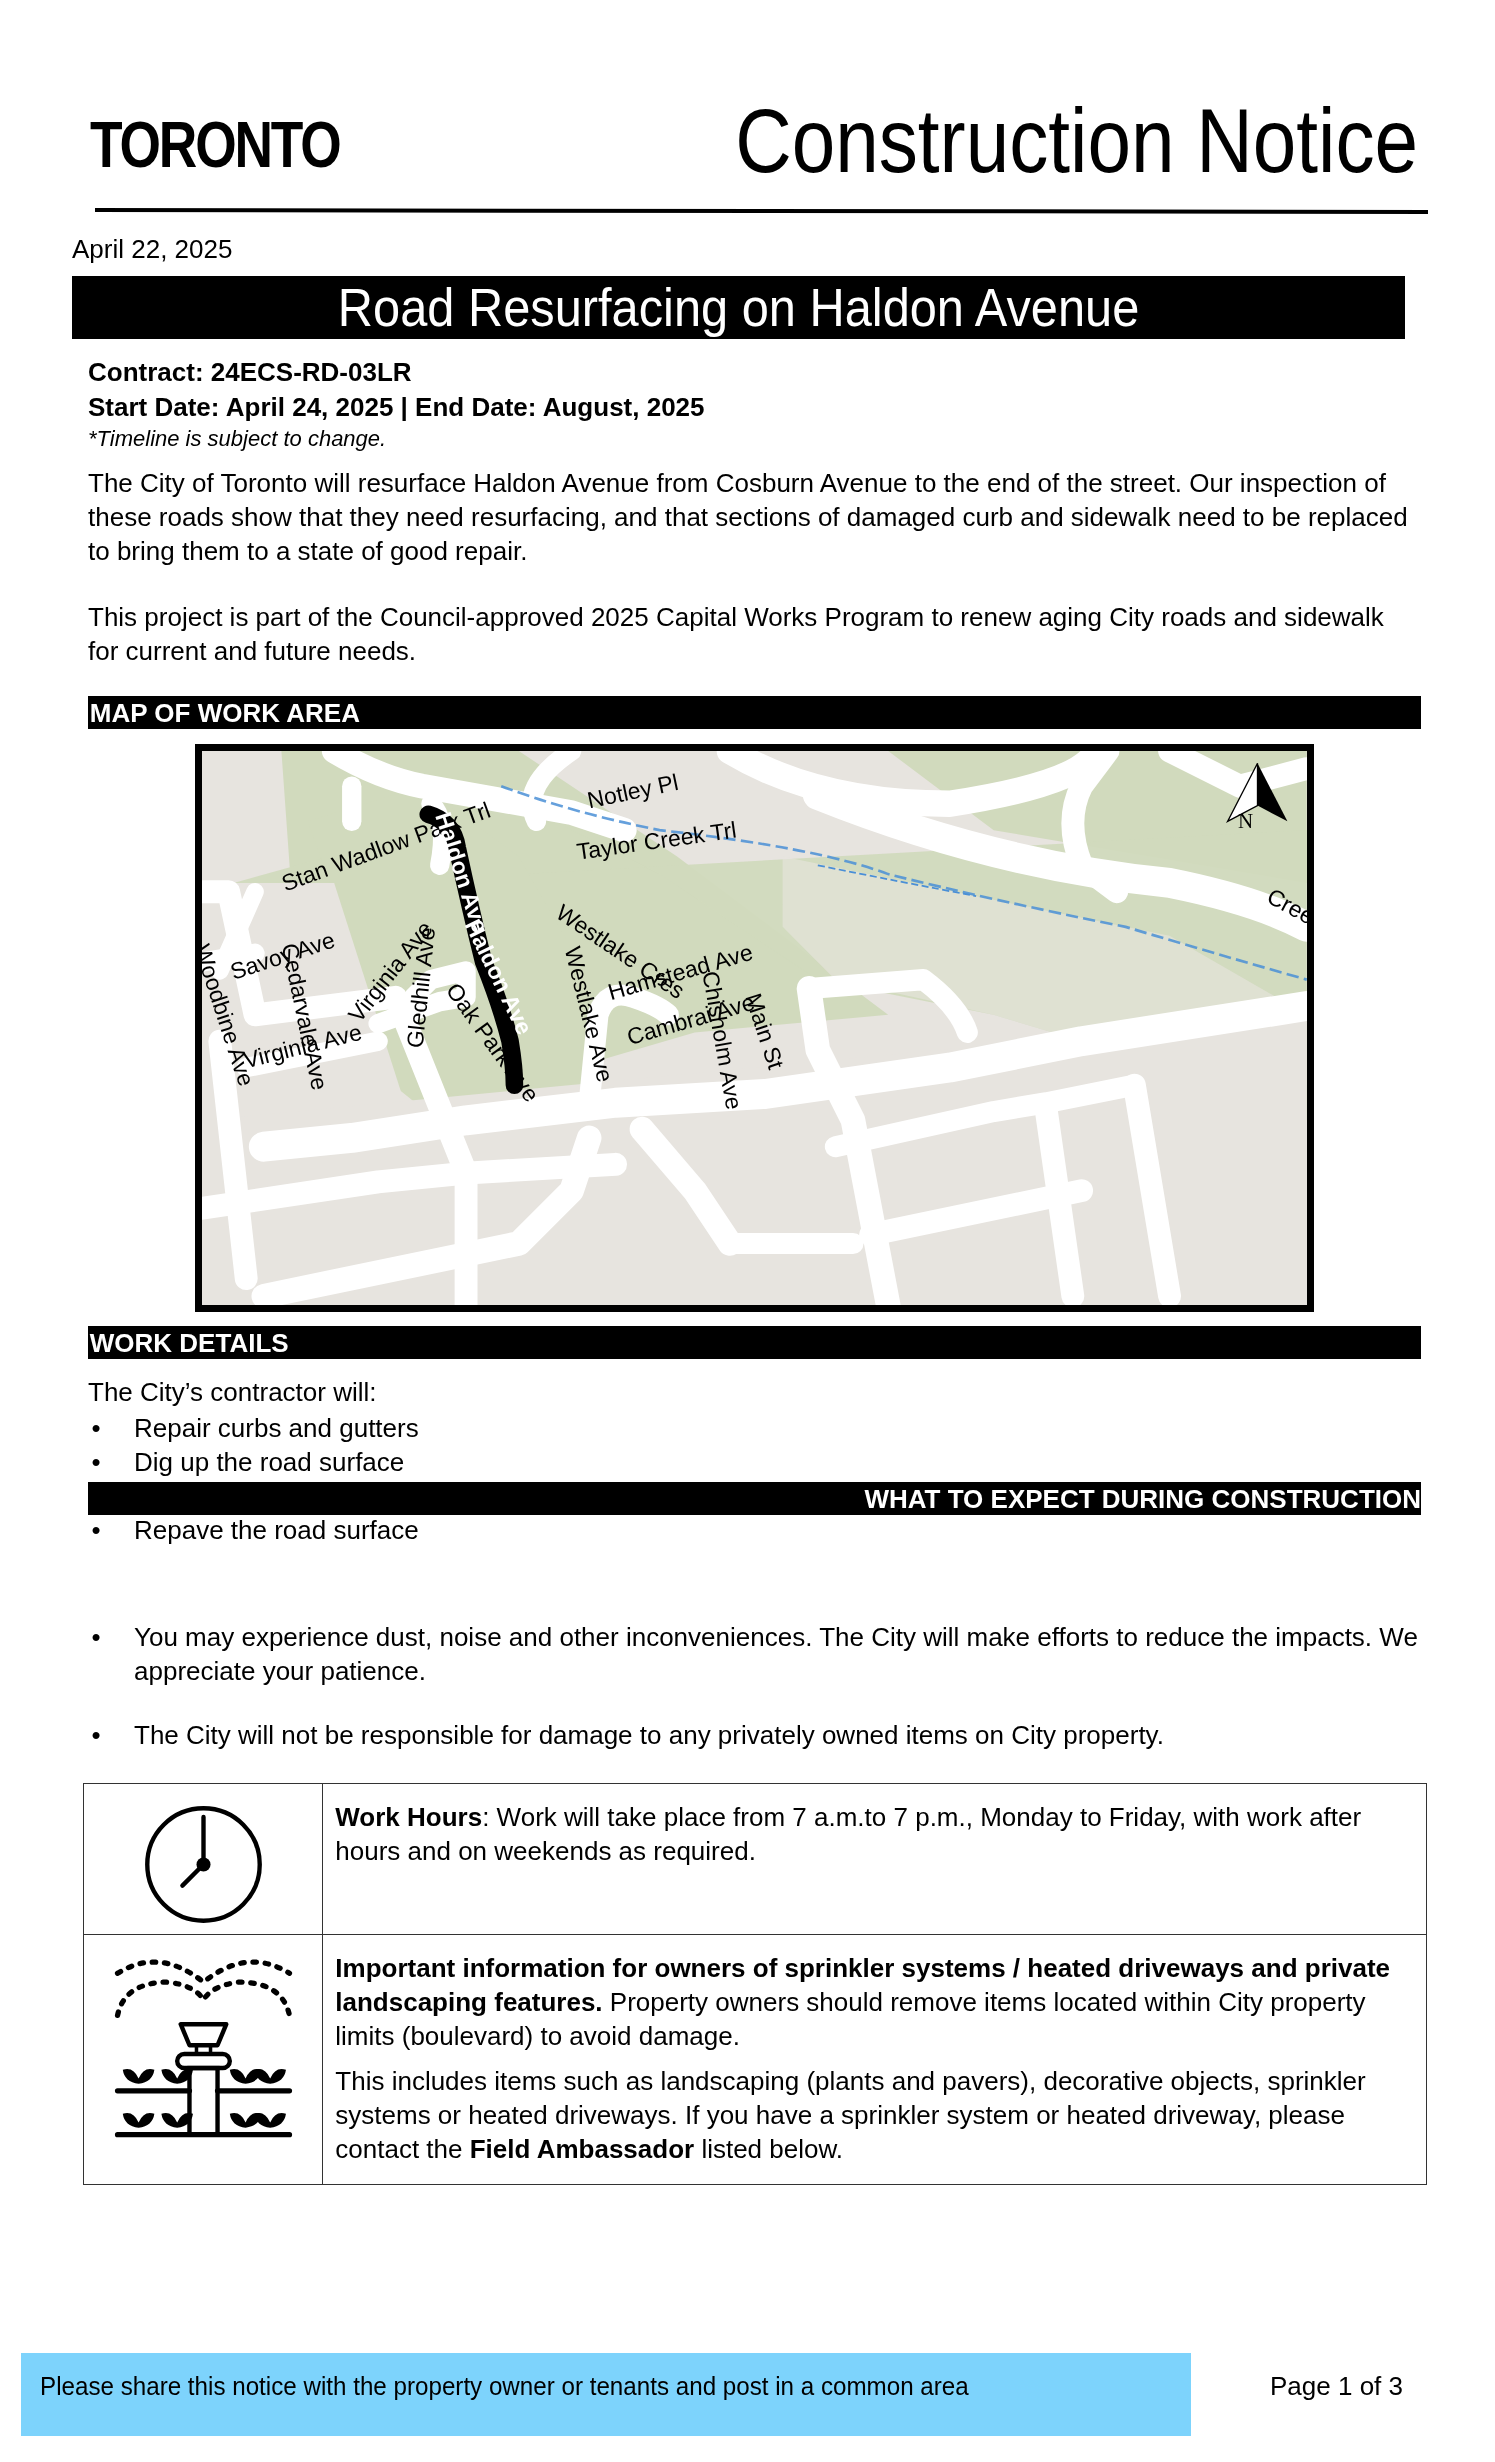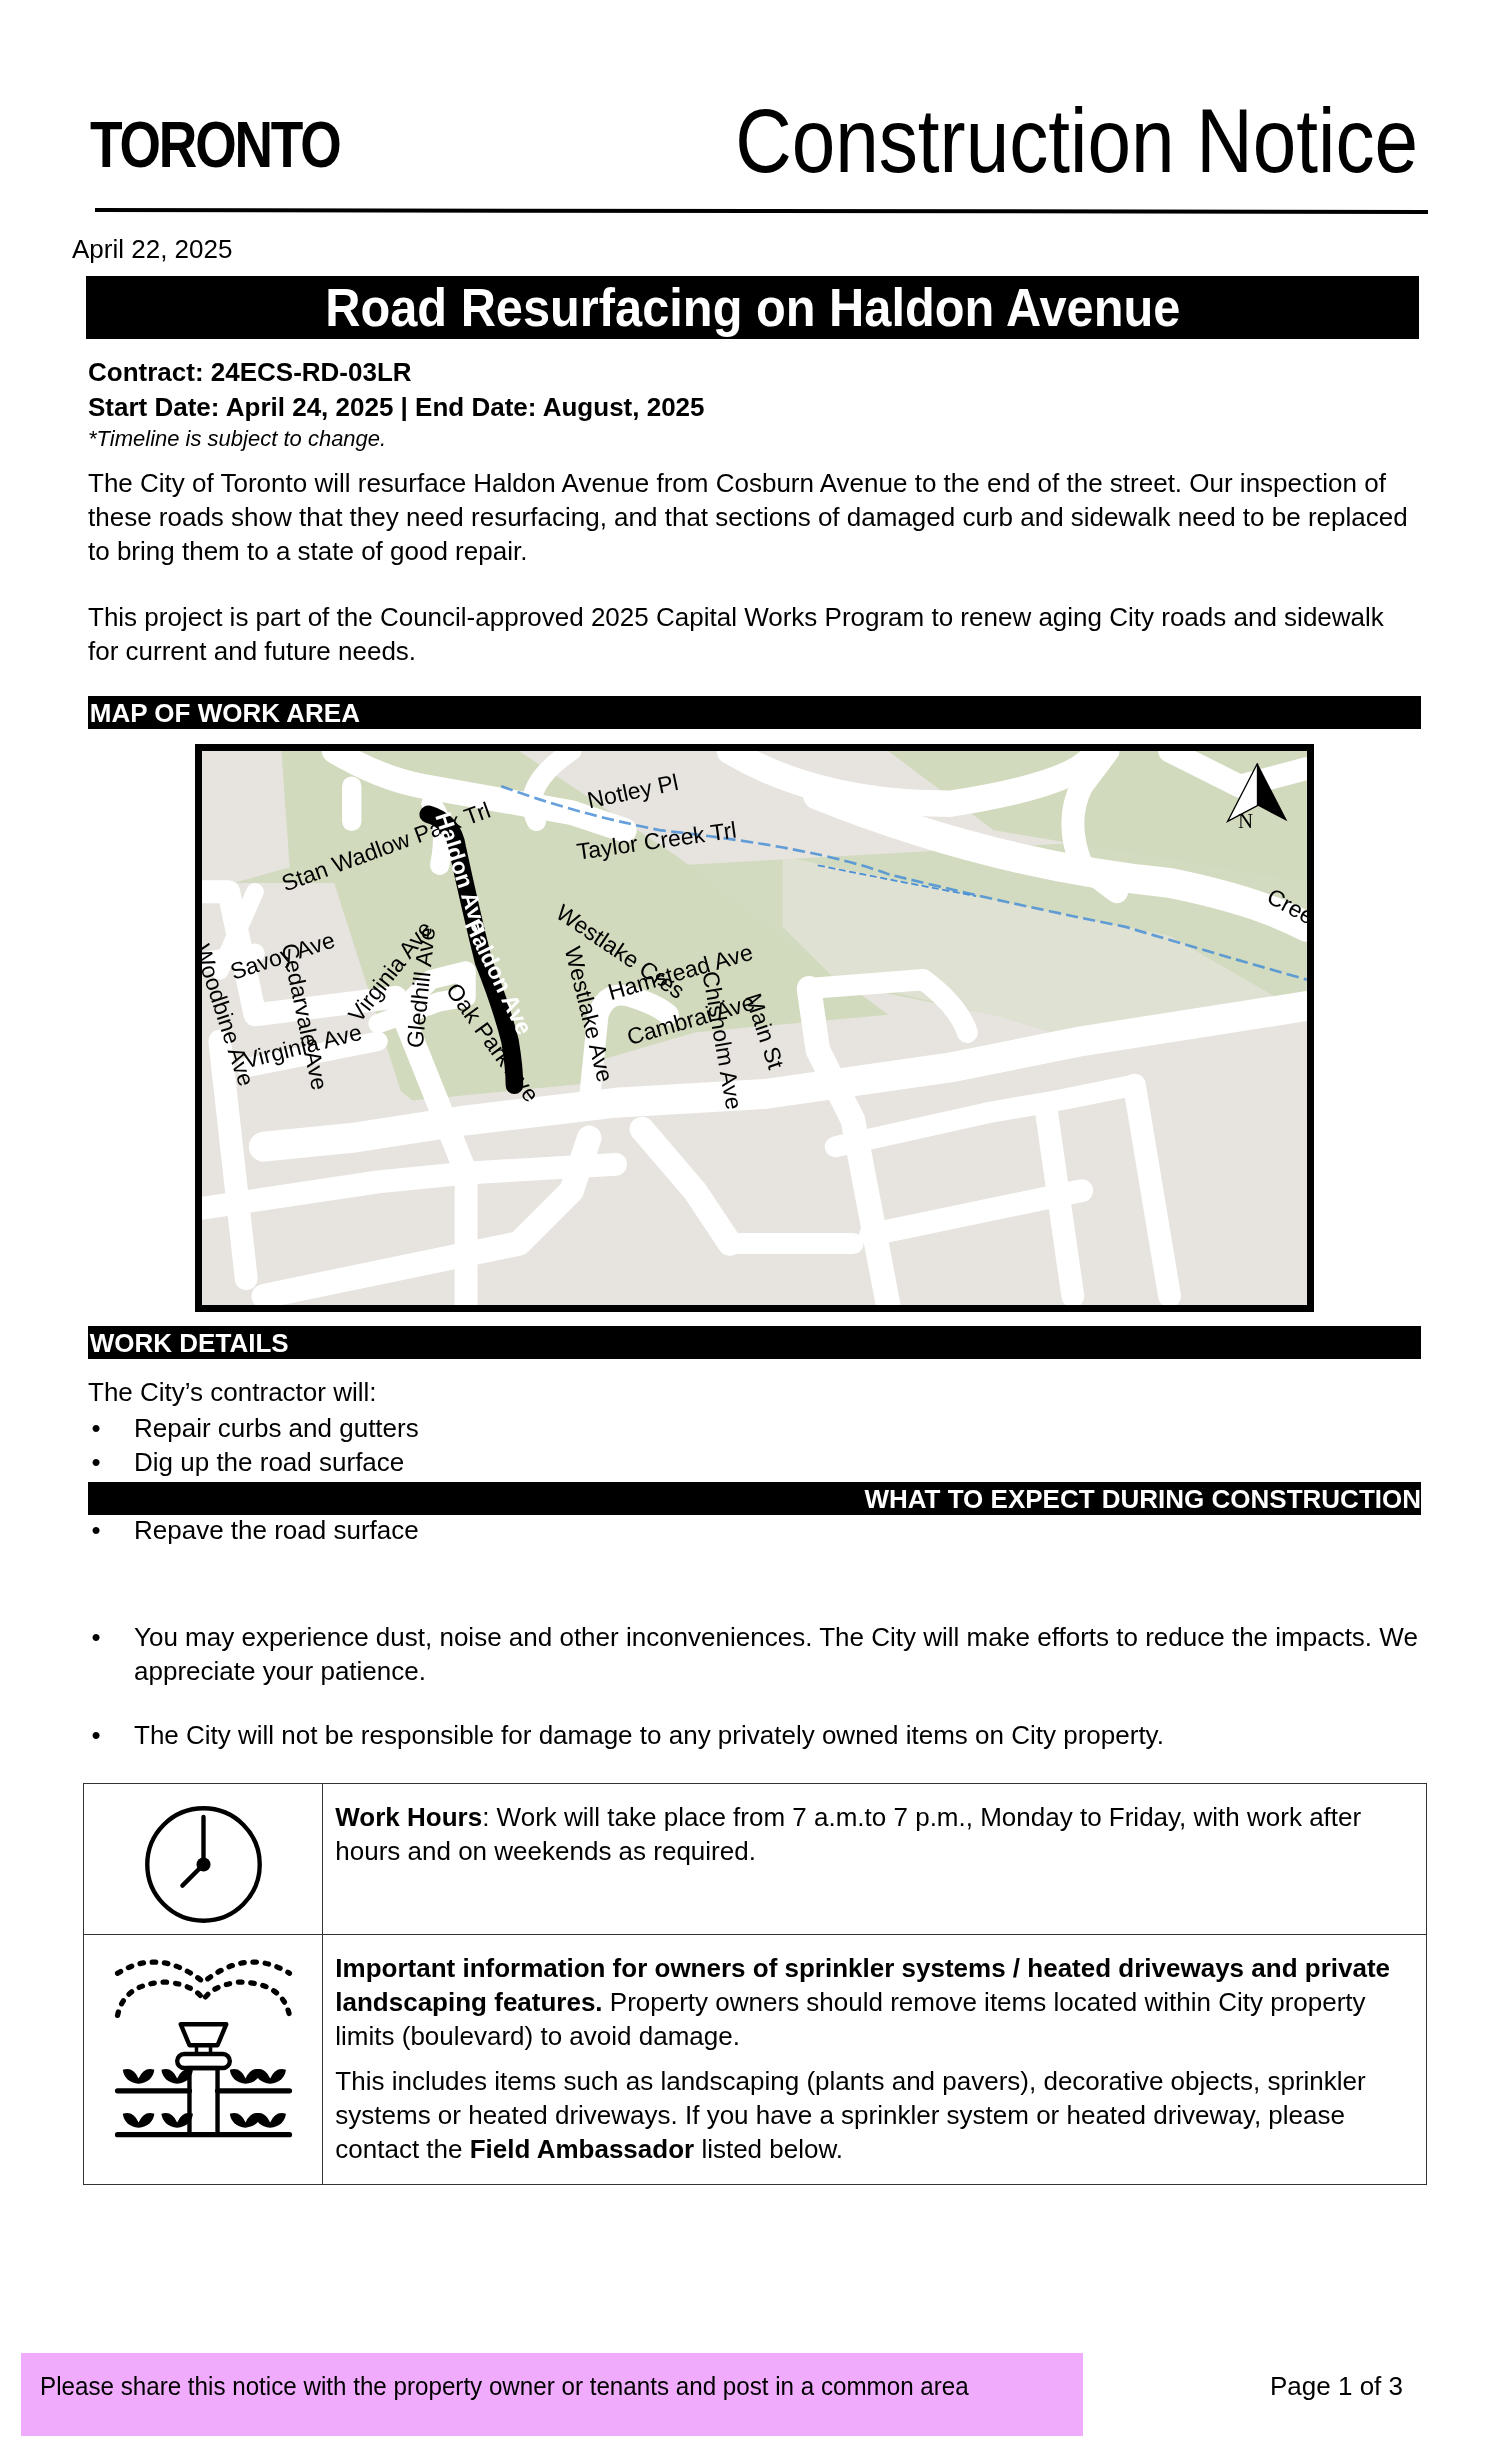--- a/index.html
+++ b/index.html
@@ -8,21 +8,21 @@
 
   .logo { position: absolute; left: 86px; top: 88px; width: 299px; height: 92px; display: flex; align-items: flex-end; }
   .logo svg { display: block; }
   .logo-word { font-family: "Liberation Sans", sans-serif; font-weight: bold; font-size: 65px; letter-spacing: -2.6px; line-height: 1; transform: scaleX(0.82); transform-origin: left bottom; margin-left: 3.5px; margin-bottom: 3.5px; }
 
   .doc-type { position: absolute; right: 77px; top: 95px; font-size: 91px; line-height: 1; transform: scaleX(0.86); transform-origin: right top; font-weight: normal; }
   .header-rule { position: absolute; left: 95px; top: 209px; width: 1333px; height: 3.5px; background: #000; transform: rotate(0.08deg); }
 
   .date { position: absolute; left: 72px; top: 234px; font-size: 26px; }
 
-  .title-bar { position: absolute; left: 86px; top: 276px; width: 1333px; height: 63px; background: #000; color: #fff; text-align: center; font-weight: bold; font-size: 53px; line-height: 63px; }
+  .title-bar { position: absolute; left: 72px; top: 276px; width: 1333px; height: 63px; background: #000; color: #fff; text-align: center; font-weight: normal; font-size: 53px; line-height: 63px; }
   .title-bar span { display: inline-block; transform: scaleX(0.92); }
 
   .meta { position: absolute; left: 88px; width: 1333px; }
   .meta.contract { top: 357px; font-weight: bold; font-size: 26px; }
   .meta.dates { top: 392px; font-weight: bold; font-size: 26px; }
   .meta.note { top: 426px; font-style: italic; font-size: 22px; }
 
   .para { position: absolute; left: 88px; width: 1333px; font-size: 26px; line-height: 34px; }
   .para.p1 { top: 466px; }
   .para.p2 { top: 600px; }
@@ -46,21 +46,21 @@
   .bullets.expect-list li { margin-bottom: 30px; }
 
   .info-table { position: absolute; left: 83px; top: 1783px; width: 1344px; border-collapse: collapse; padding-left: 26px; }
   .info-table td { border: 1.8px solid #333; vertical-align: top; }
   .info-table td.icon-cell { width: 239px; text-align: center; }
   .info-table td.text-cell { padding: 16px 12.3px 10.6px 12.3px; font-size: 26px; line-height: 34px; }
   .info-table tr.row1 td { height: 151px; }
   .info-table tr.row2 td { height: 250px; }
   .text-cell p + p { margin-top: 10.6px; }
 
-  .footer-banner { position: absolute; left: 21px; top: 2353px; width: 1062px; height: 83px; background: #f0abfc; font-size: 26px; padding: 17.6px 0 0 19.3px; }
+  .footer-banner { position: absolute; left: 21px; top: 2353px; width: 1170px; height: 83px; background: #7dd3fc; font-size: 26px; padding: 17.6px 0 0 19.3px; }
   .footer-banner span { display: inline-block; transform: scaleX(0.93); transform-origin: left; }
   .page-num { position: absolute; left: 1270px; top: 2371px; font-size: 26px; }
 </style>
 </head>
 <body>
 
 <div class="logo">
   <svg width="76" height="88" viewBox="0 0 86 100">
     <path d="M4 96 V26 Q4 20 12 18 L24 20 V90" fill="none" stroke="#000" stroke-width="6"></path>
     <path d="M14 30 L24 32" stroke="#000" stroke-width="4"></path>

